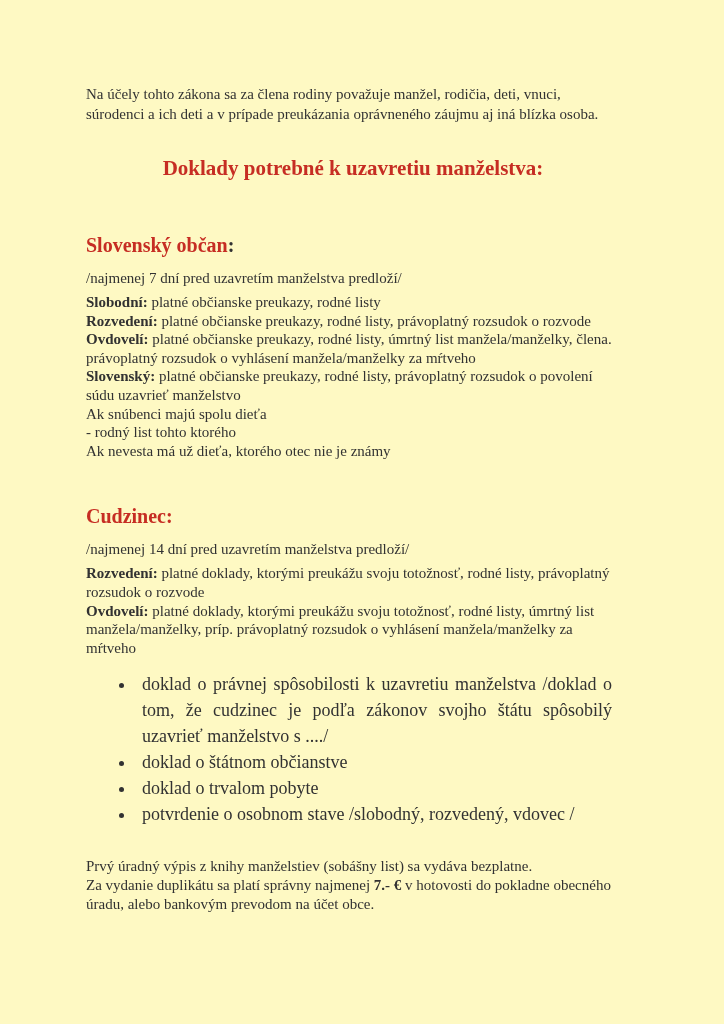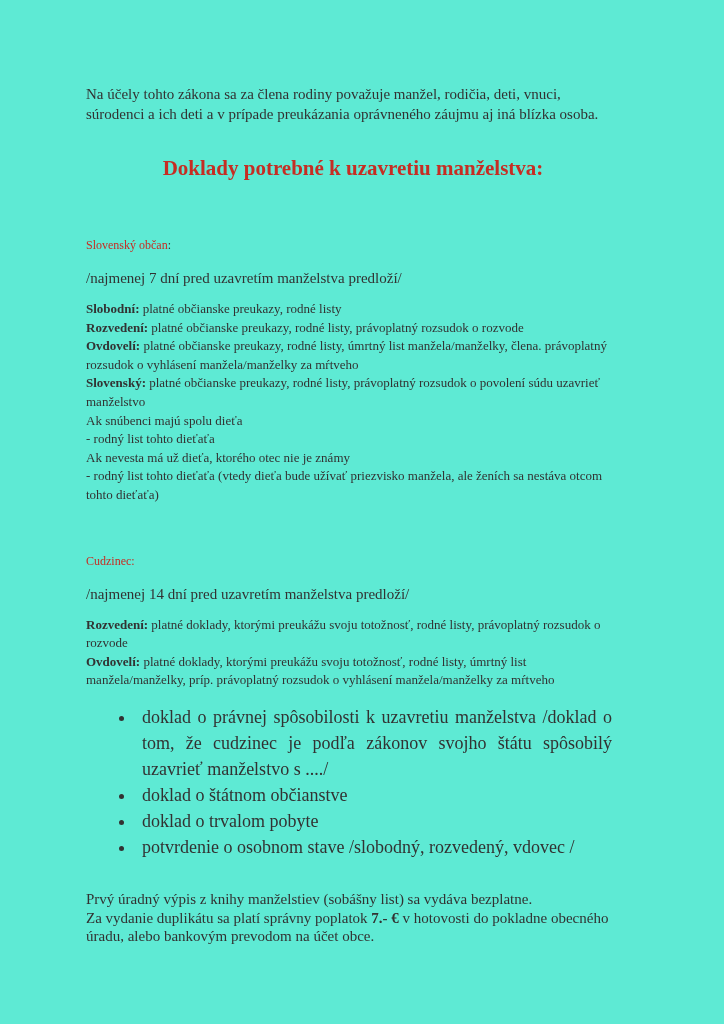--- a/index.html
+++ b/index.html
@@ -1,20 +1,20 @@
 <!DOCTYPE html>
 <html lang="sk"><head>
 <meta charset="utf-8">
 <style>
   html, body { margin: 0; padding: 0; background: #ffffff; }
   .page {
     position: relative;
     width: 724px;
     height: 1024px;
-    background: #5eead4;
+    background: #fef9c3;
     font-family: "Liberation Serif", "DejaVu Serif", serif;
     color: #323232;
     overflow: hidden;
     box-sizing: border-box;
     padding: 84px 104px 0 86px;
   }
   p { margin: 0; }
 
   .intro { font-size: 15px; line-height: 20px; }
 
@@ -29,33 +29,33 @@
   .doc-subtitle {
     margin-top: 32px;
     text-align: center;
     font-size: 21px;
     line-height: 24px;
     font-weight: bold;
     color: #c62d23;
   }
 
   .section-heading {
-    font-size: 12px;
+    font-size: 20px;
     line-height: 19px;
-    font-weight: normal;
+    font-weight: bold;
     color: #c62d23;
   }
   .section-heading .colon-black { color: #323232; }
 
   .sec-slovak { margin-top: 56px; }
   .sec-foreigner { margin-top: 47px; }
 
   .deadline { margin-top: 14px; font-size: 15px; line-height: 19px; }
 
-  .status-block { margin-top: 12px; font-size: 13px; line-height: 18.6px; }
+  .status-block { margin-top: 5px; font-size: 15px; line-height: 18.6px; }
   .status-block .label { font-weight: bold; }
   .status-line { margin: 0; }
 
   ul.bullets {
     margin: 14px 8px 0 0;
     padding-left: 50px;
     font-size: 18px;
     line-height: 26px;
   }
   ul.bullets li { margin: 0; padding-left: 6px; text-align: justify; }
@@ -75,39 +75,38 @@
 
   <div class="sec-slovak">
     <p class="section-heading"><span>Slovenský občan</span><span class="colon-black">:</span></p>
     <p class="deadline">/najmenej 7 dní pred uzavretím manželstva predloží/</p>
     <div class="status-block">
       <p class="status-line"><span class="label">Slobodní:</span><span> platné občianske preukazy, rodné listy</span></p>
       <p class="status-line"><span class="label">Rozvedení:</span><span> platné občianske preukazy, rodné listy, právoplatný rozsudok o rozvode</span></p>
       <p class="status-line"><span class="label">Ovdovelí:</span><span> platné občianske preukazy, rodné listy, úmrtný list manžela/manželky, člena. právoplatný rozsudok o vyhlásení manžela/manželky za mŕtveho</span></p>
       <p class="status-line"><span class="label">Slovenský:</span><span> platné občianske preukazy, rodné listy, právoplatný rozsudok o povolení súdu uzavrieť manželstvo</span></p>
       <p class="status-line">Ak snúbenci majú spolu dieťa</p>
-      <p class="status-line">- rodný list tohto dieťaťa</p>
+      <p class="status-line">- rodný list tohto ktorého</p>
       <p class="status-line">Ak nevesta má už dieťa, ktorého otec nie je známy</p>
-      <p class="status-line">- rodný list tohto dieťaťa (vtedy dieťa bude užívať priezvisko manžela, ale ženích sa nestáva otcom tohto dieťaťa)</p>
     </div>
   </div>
 
   <div class="sec-foreigner">
     <p class="section-heading">Cudzinec:</p>
     <p class="deadline">/najmenej 14 dní pred uzavretím manželstva predloží/</p>
     <div class="status-block">
       <p class="status-line"><span class="label">Rozvedení:</span><span> platné doklady, ktorými preukážu svoju totožnosť, rodné listy, právoplatný rozsudok o rozvode</span></p>
       <p class="status-line"><span class="label">Ovdovelí:</span><span> platné doklady, ktorými preukážu svoju totožnosť, rodné listy, úmrtný list manžela/manželky, príp. právoplatný rozsudok o vyhlásení manžela/manželky za mŕtveho</span></p>
     </div>
     <ul class="bullets">
       <li>doklad o právnej spôsobilosti k uzavretiu manželstva /doklad o tom, že cudzinec je podľa zákonov svojho štátu spôsobilý uzavrieť manželstvo s ..../</li>
       <li class="no-justify">doklad o štátnom  občianstve</li>
       <li class="no-justify">doklad o trvalom pobyte</li>
       <li class="no-justify">potvrdenie o osobnom stave /slobodný, rozvedený, vdovec /</li>
     </ul>
   </div>
 
   <div class="footer-block">
     <p>Prvý úradný výpis z knihy manželstiev (sobášny list) sa vydáva bezplatne.</p>
-    <p><span>Za vydanie duplikátu sa platí správny poplatok </span><span class="fee">7.- €</span><span>  v hotovosti do pokladne obecného úradu, alebo bankovým prevodom na účet obce.</span></p>
+    <p><span>Za vydanie duplikátu sa platí správny najmenej </span><span class="fee">7.- €</span><span>  v hotovosti do pokladne obecného úradu, alebo bankovým prevodom na účet obce.</span></p>
   </div>
 
 </div>
 
 </body></html>

